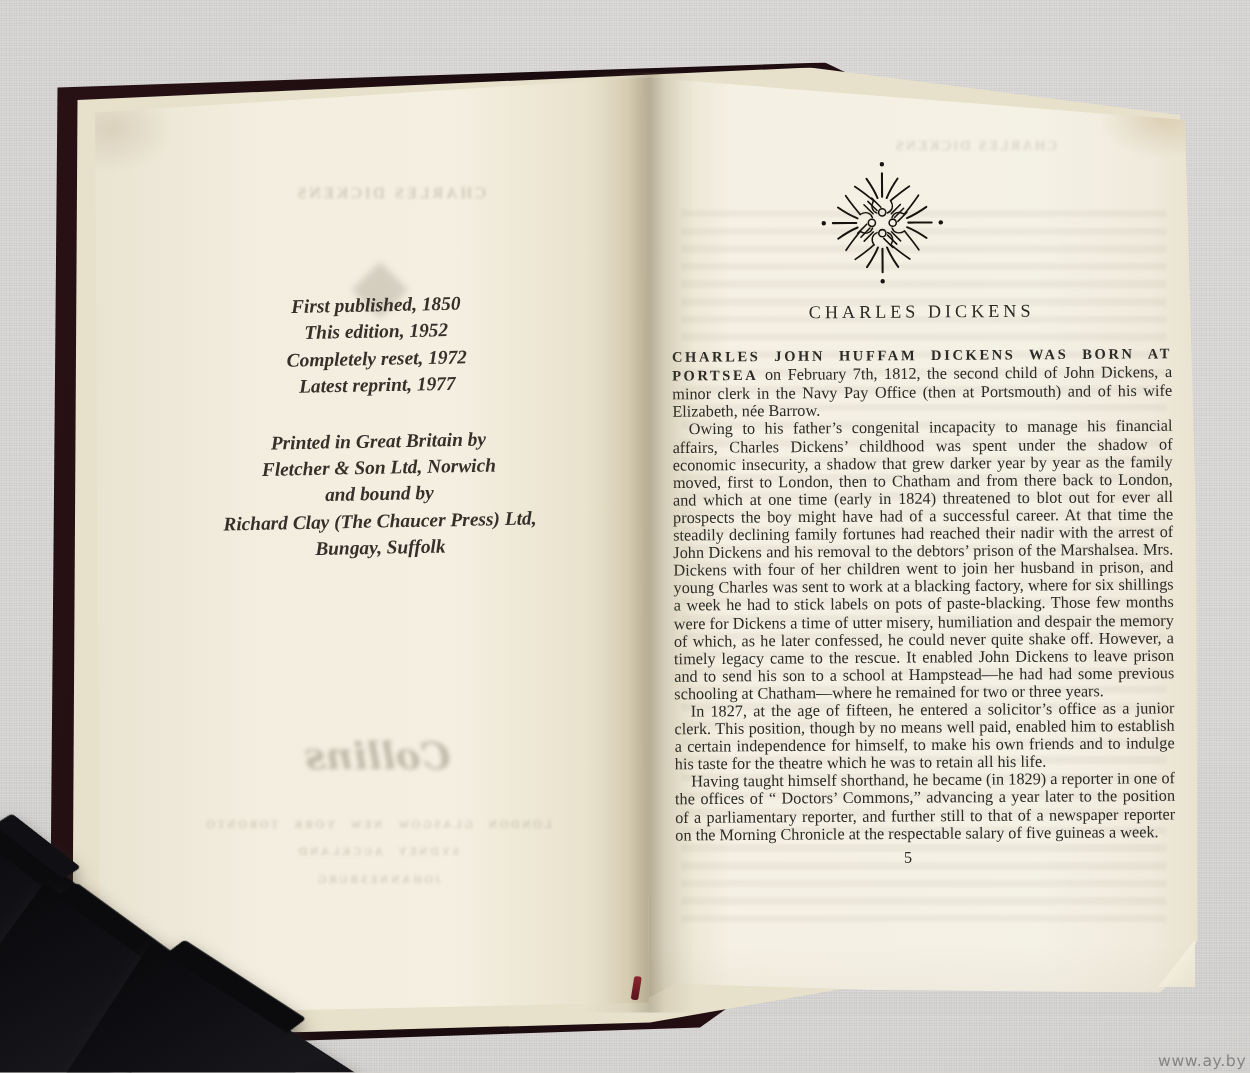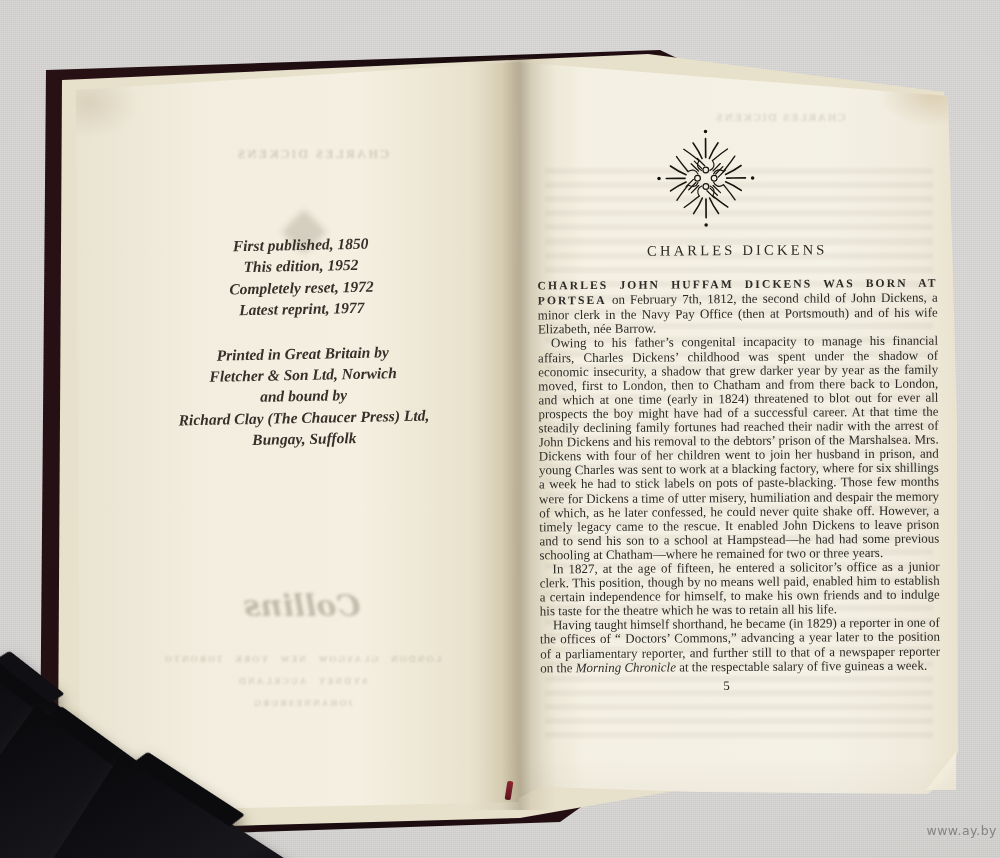--- a/index.html
+++ b/index.html
@@ -61,37 +61,37 @@
     filter:blur(1.3px);opacity:.55;}
   
   .right-content{position:absolute;left:538px;top:0;width:400px;transform:rotate(-.4deg);
     color:#2b2a26;font:13px/14.1px "Liberation Serif", serif;text-align:justify;}
   .ornament{display:block;margin:126px 0 0 117px;}
   .rp-heading{margin-top:13px;text-align:center;font-size:14.5px;letter-spacing:3.2px;
     color:#2c2a25;}
   .right-content p{margin:0;text-indent:13px;}
   .right-content p.first{text-indent:0;margin-top:20px;}
   .lead{font-weight:700;font-size:11.6px;letter-spacing:2.1px;word-spacing:2.6px;}
-  .ital{font-style:italic;}
+  .ital{}
   .page-num{margin-top:5px;text-align:center;transform:translateX(-14px);}
   
   .clip{position:absolute;border-radius:6px;
     background:linear-gradient(115deg,#0a0a0d 0%,#17171c 45%,#060608 78%);
     filter:drop-shadow(4px 5px 7px rgba(45,42,38,.5));}
   .clip .ridge{position:absolute;top:-15px;left:7%;width:46%;height:18px;background:#0b0b0e;
     transform:skewX(-20deg);border-radius:3px 3px 0 0;}
   .clip .ridge.r2{top:-28px;left:11%;width:30%;height:16px;background:#101014;}
   .clip .shine{position:absolute;top:-4%;right:2px;width:11px;height:106%;border-radius:50%;
     background:linear-gradient(to bottom, rgba(255,255,255,0), rgba(255,255,255,.92) 58%, rgba(230,235,245,.22));
     filter:blur(1.4px);}
   .clip.a{left:-132px;top:700px;width:232px;height:250px;transform:rotate(38deg);}
   .clip.b{left:-62px;top:756px;width:252px;height:250px;transform:rotate(36deg);}
   .clip.c{left:36px;top:802px;width:252px;height:240px;transform:rotate(33deg);}
   
-  .watermark{position:absolute;right:3px;bottom:20px;font:12.5px "DejaVu Sans", sans-serif;
+  .watermark{position:absolute;right:3px;bottom:2px;font:12.5px "DejaVu Sans", sans-serif;
     color:rgba(112,112,112,.8);letter-spacing:.5px;margin-left:24px;}
 </style>
 </head>
 <body>
 
 <div class="scene">
 
   <div class="cover"></div>
   <div class="page-block"></div>
 

